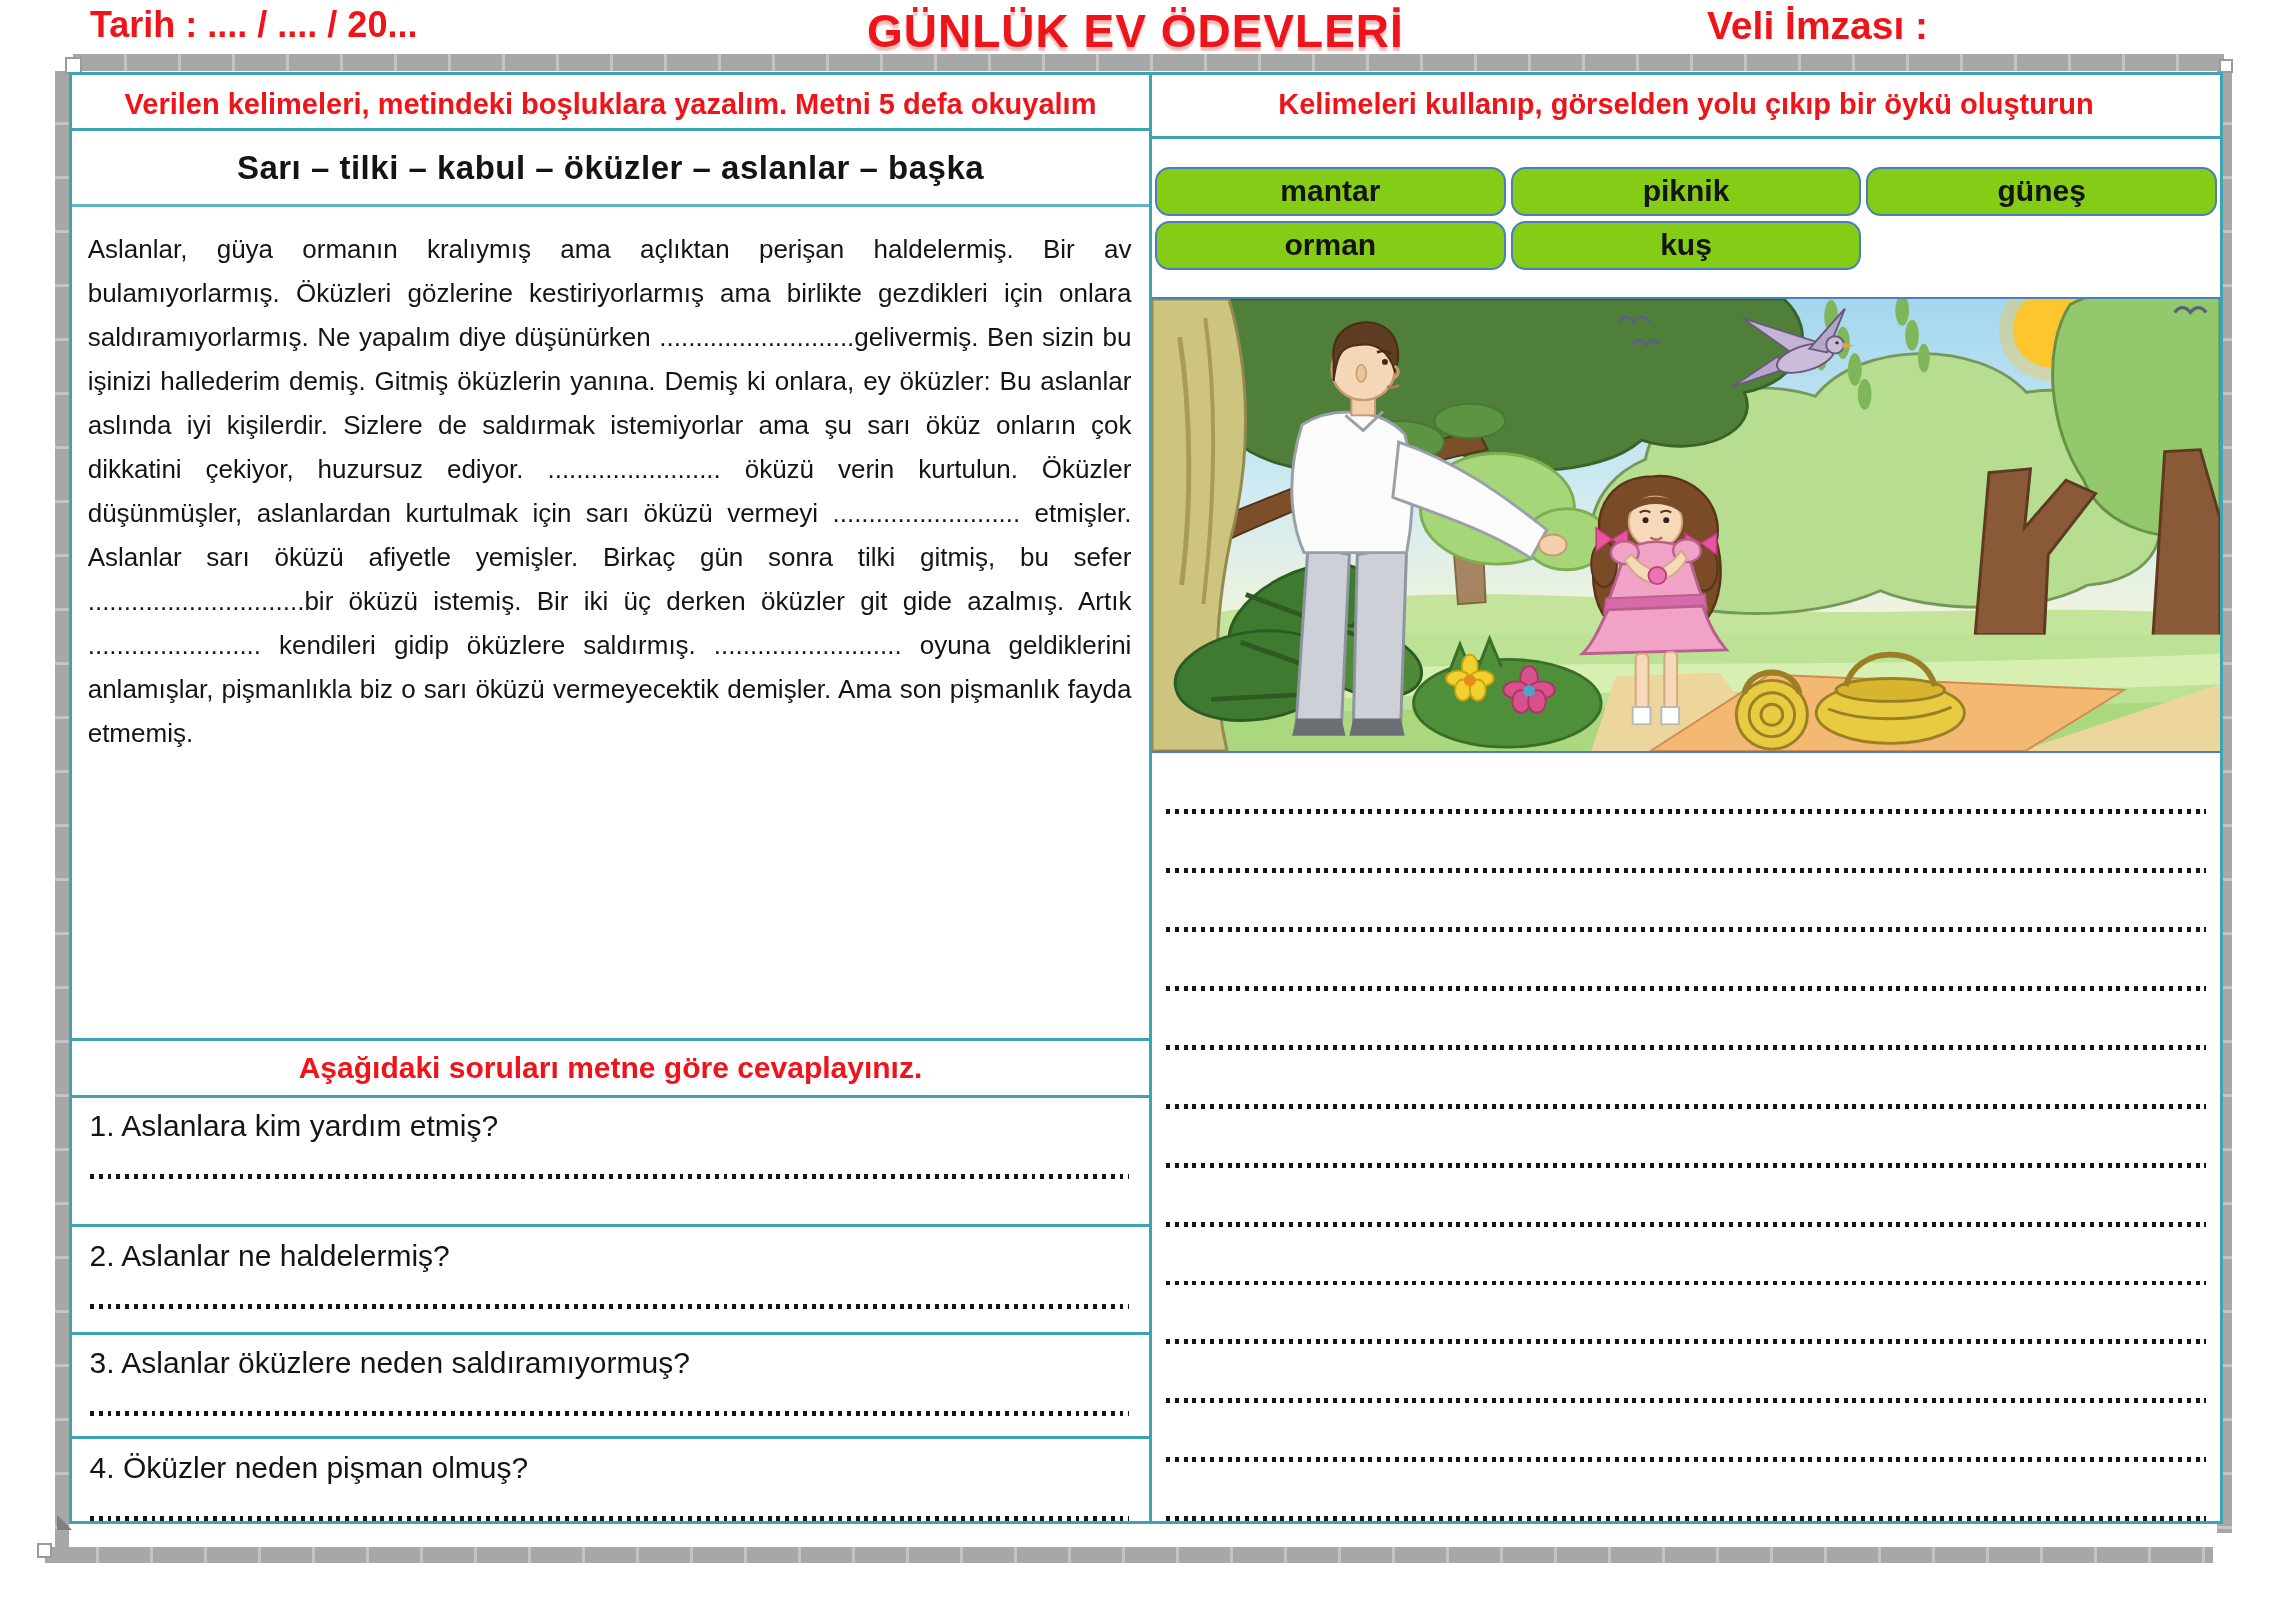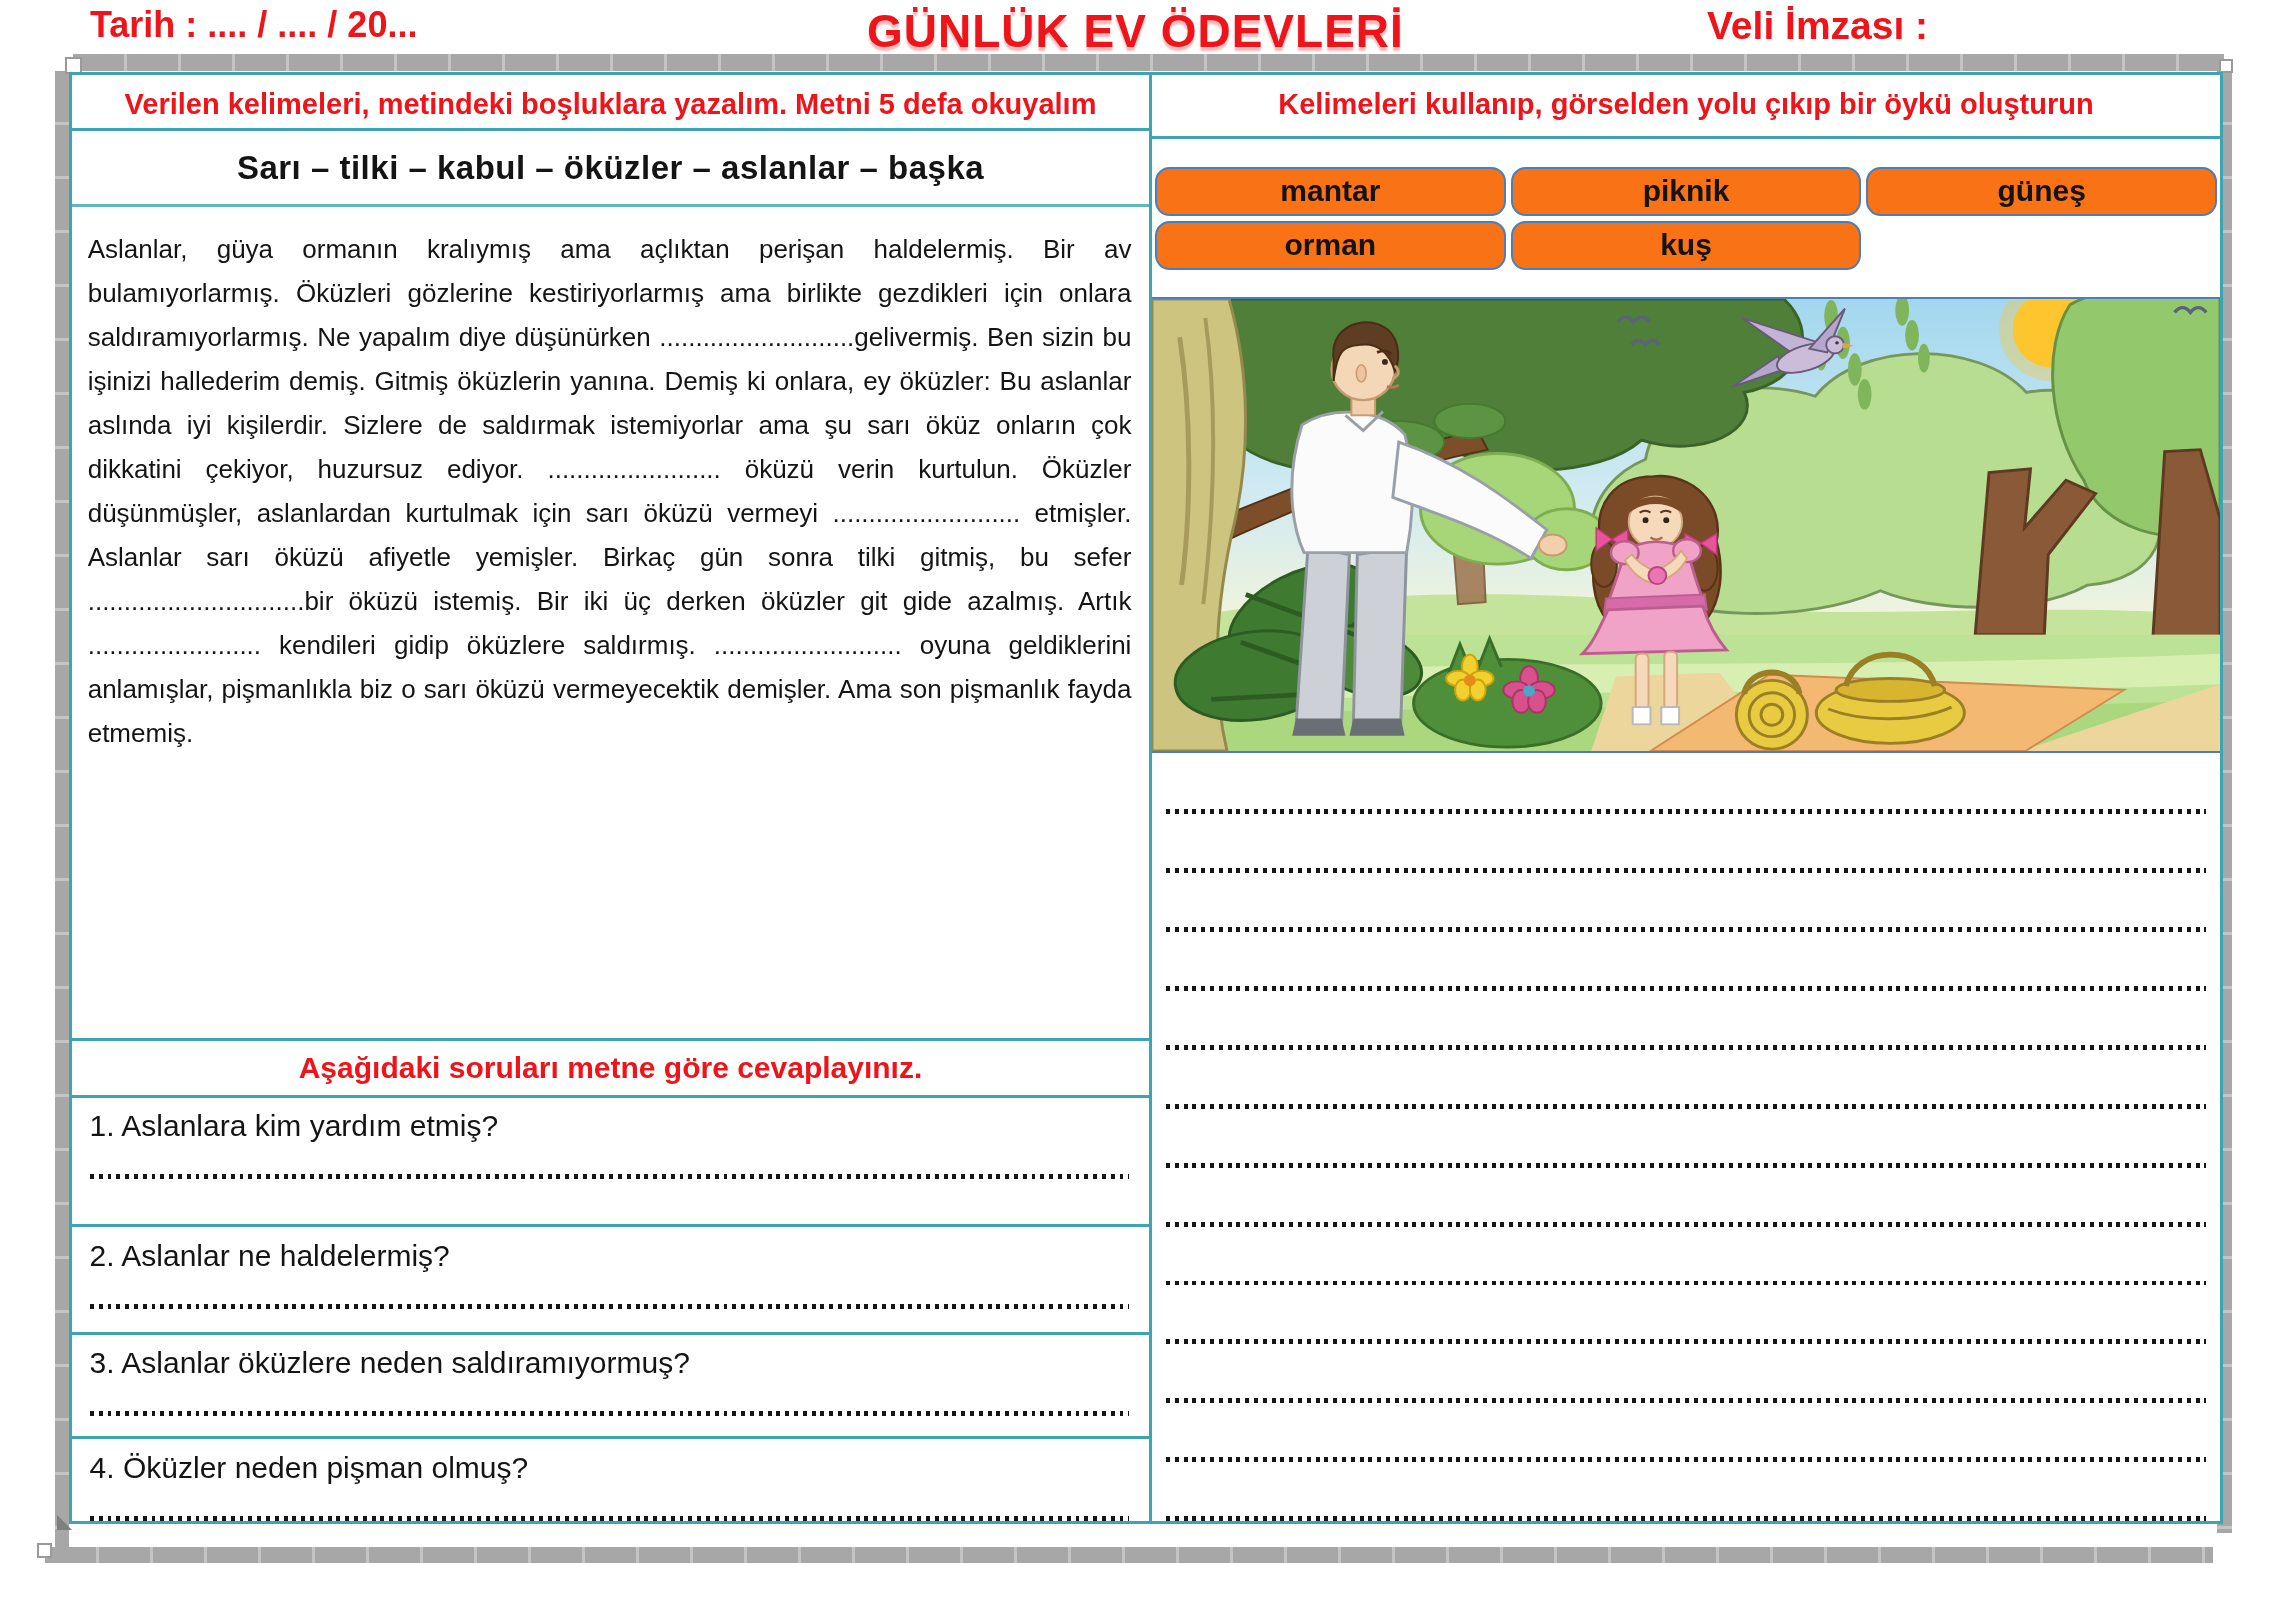--- a/index.html
+++ b/index.html
@@ -53,21 +53,21 @@
           font-size:30px;font-weight:500;}
   .qblock.q1{height:149px;} .qblock.q2{height:123px;} .qblock.q3{height:120px;}
   .qblock.q4{flex:1;border-bottom:none;}
   .dotline{height:4.9px;margin-top:31px;
            background-image:repeating-linear-gradient(90deg,#151515 0 3.9px,transparent 3.9px 8.8px);}
 
   .r-instruction{height:62px;line-height:59px;border-bottom:3.9px solid #3da4b4;
                  font-size:29px;font-weight:700;white-space:nowrap;overflow:hidden;}
   .r-cards{padding:4.9px 2.9px;display:grid;grid-template-columns:repeat(3,1fr);
            grid-auto-rows:49px;gap:4.9px;}
-  .card{border:2.9px solid #4a7ebf;border-radius:14.7px;background:#f97316;
+  .card{border:2.9px solid #4a7ebf;border-radius:14.7px;background:#84cc16;
         display:flex;align-items:center;justify-content:center;
         font-size:30px;font-weight:600;}
   .r-illustration{height:461px;border-top:2px solid #4a7ebf;border-bottom:2px solid #4a7ebf;
                   overflow:hidden;background:#cfeaf2;}
   .r-illustration svg{display:block;width:100%;height:100%;}
   .r-lines{padding:0 13.7px;}
   .wline{height:4.9px;margin-top:54px;
          background-image:repeating-linear-gradient(90deg,#151515 0 3.9px,transparent 3.9px 8.8px);}
   .wline:first-child{margin-top:33px;}
 </style>

